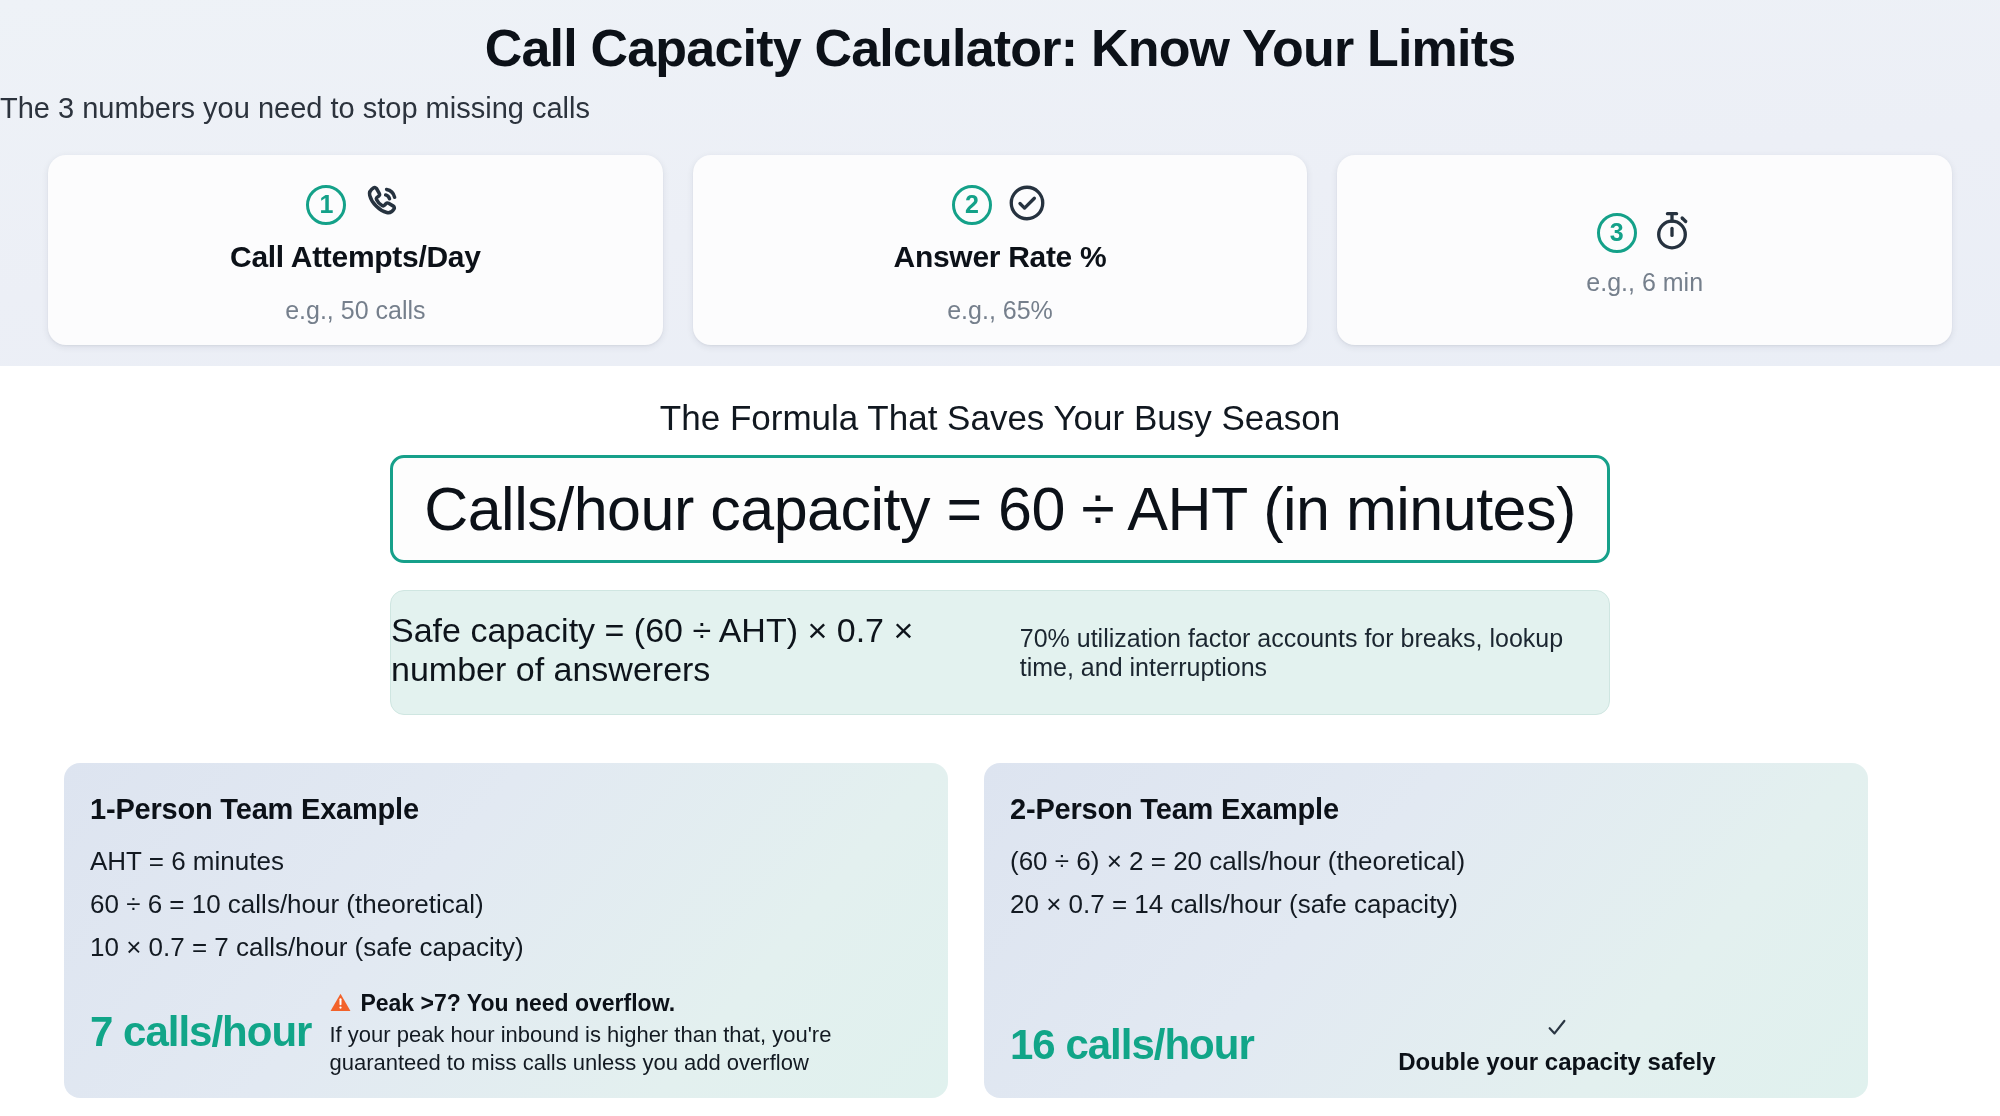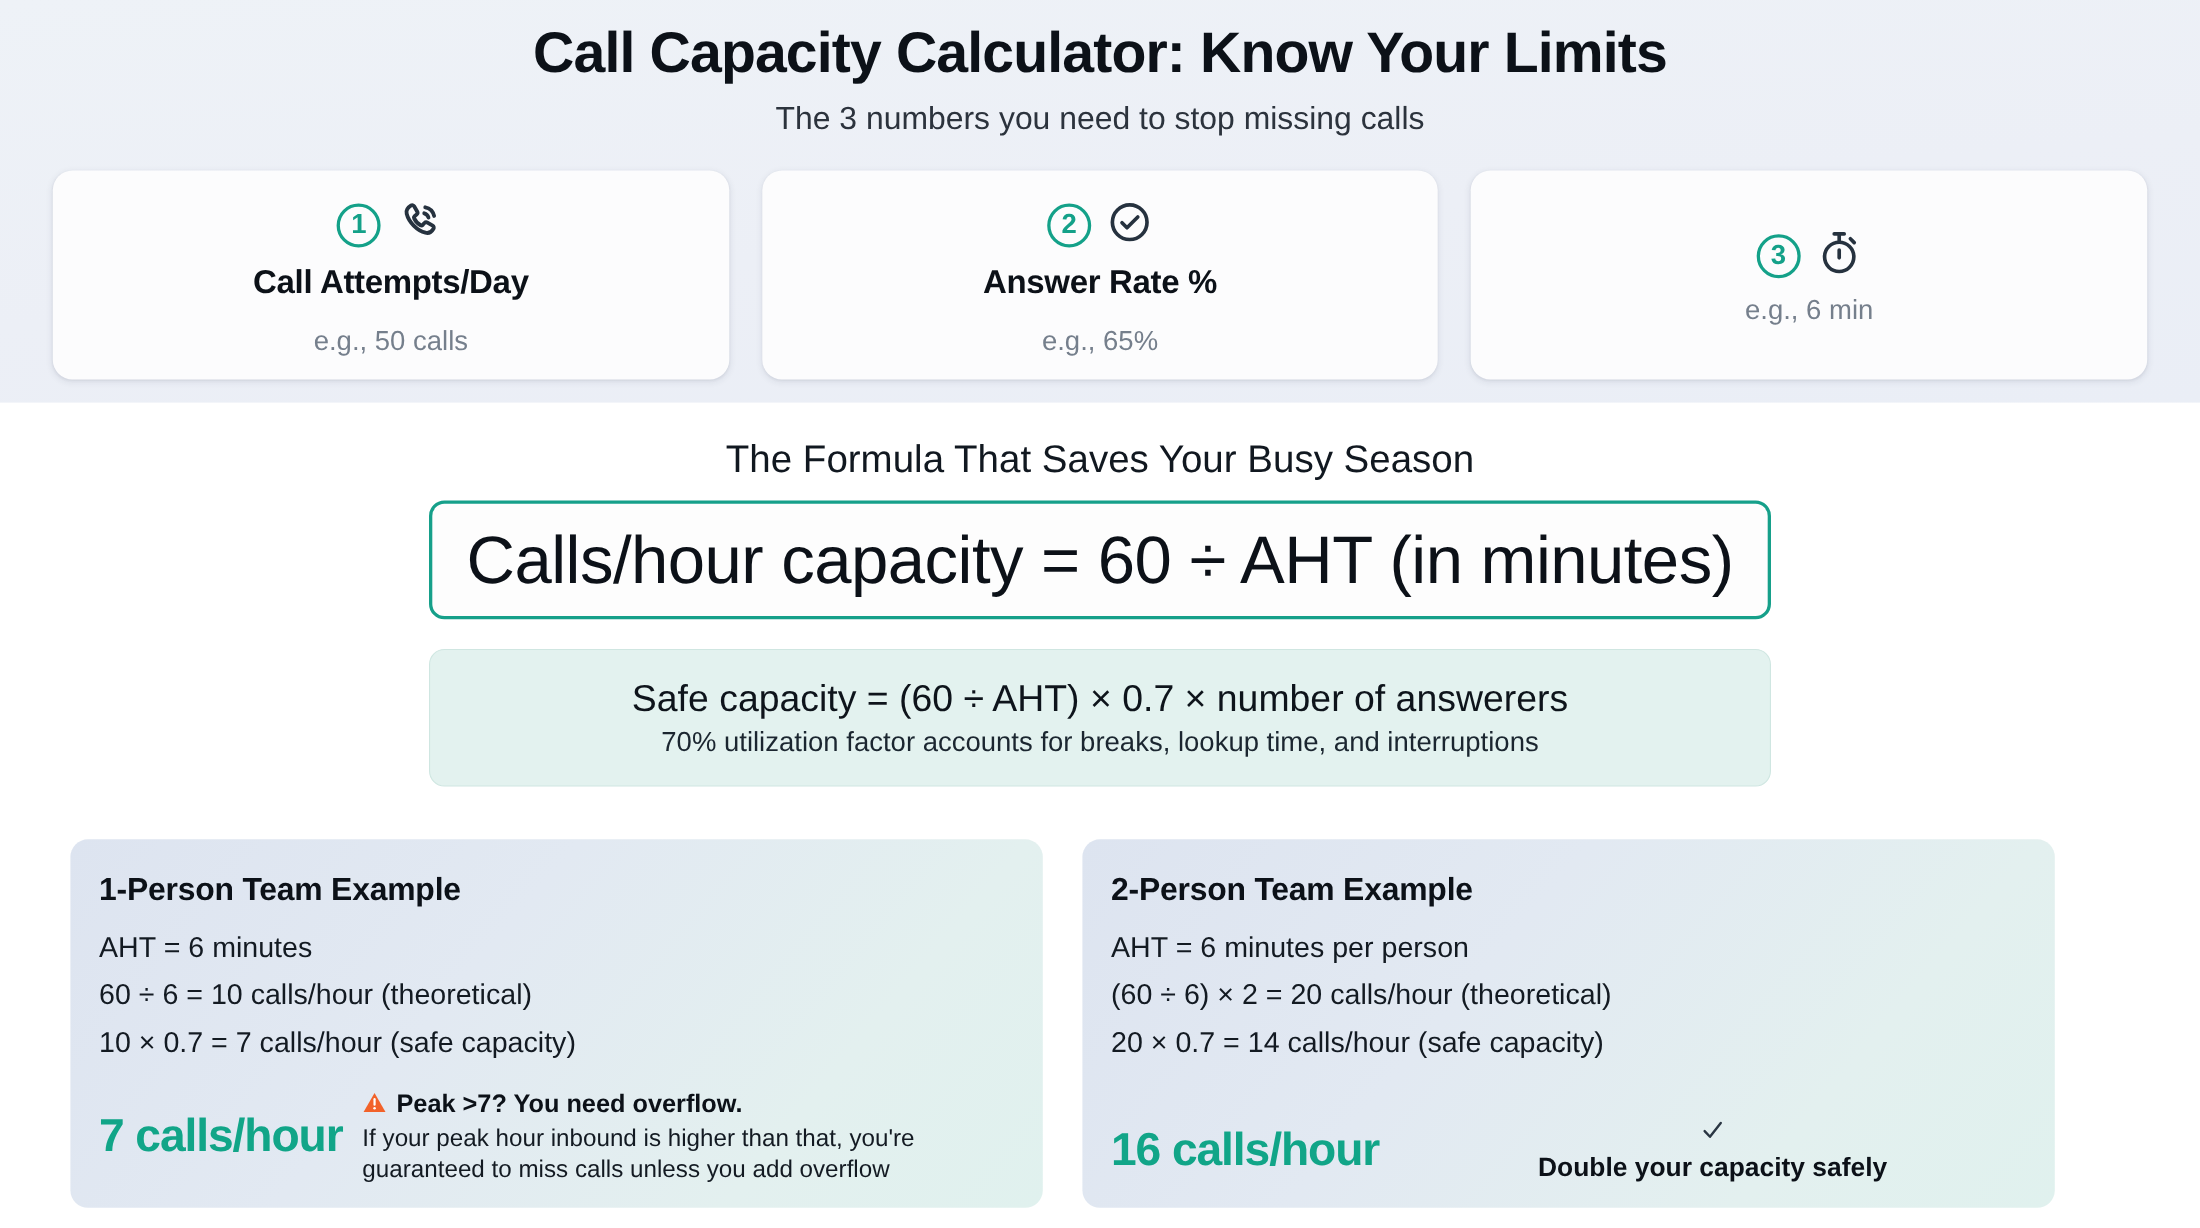--- a/index.html
+++ b/index.html
@@ -34,21 +34,20 @@
     font-size: 52px;
     font-weight: bold;
     letter-spacing: -0.8px;
     color: #0c1118;
   }
 
   .page-subtitle {
     position: absolute;
     left: 0; top: 92px;
     width: 2000px;
-    text-align: center;
     font-size: 29px;
     font-weight: normal;
     color: #2c333d;
   }
 
   
   .cards-row {
     position: absolute;
     left: 48px; top: 155px;
     width: 1904px;
@@ -136,21 +135,21 @@
 
   .safe-box {
     position: absolute;
     left: 390px; top: 590px;
     width: 1220px;
     height: 125px;
     background: #e3f2ef;
     border: 1px solid #cfe6e1;
     border-radius: 14px;
     display: flex;
-    flex-direction: column;
+    flex-direction: row;
     align-items: center;
     justify-content: center;
   }
 
   .safe-main {
     font-size: 34px;
     color: #0e141b;
     margin-bottom: 6px;
   }
 
@@ -328,21 +327,20 @@
           </span>
           <span>Peak &gt;7? You need overflow.</span>
         </div>
         <div class="note-body">If your peak hour inbound is higher than that, you're guaranteed to miss calls unless you add overflow</div>
       </div>
     </div>
   </div>
 
   <div class="example-card">
     <div class="example-title">2-Person Team Example</div>
-    <div class="example-line">AHT = 6 minutes per person</div>
     <div class="example-line">(60 ÷ 6) × 2 = 20 calls/hour (theoretical)</div>
     <div class="example-line">20 × 0.7 = 14 calls/hour (safe capacity)</div>
 
     <div class="example-footer">
       <div class="big-number">16 calls/hour</div>
       <div class="note-block">
         <div class="note-single">
           <span>
             <svg width="22" height="22" viewBox="0 0 24 24" fill="none" stroke="#2a3643" stroke-width="2.4" stroke-linecap="round" stroke-linejoin="round" style="display:block;">
               <path d="M4 13.4L9.3 19 20 5.4"></path>

